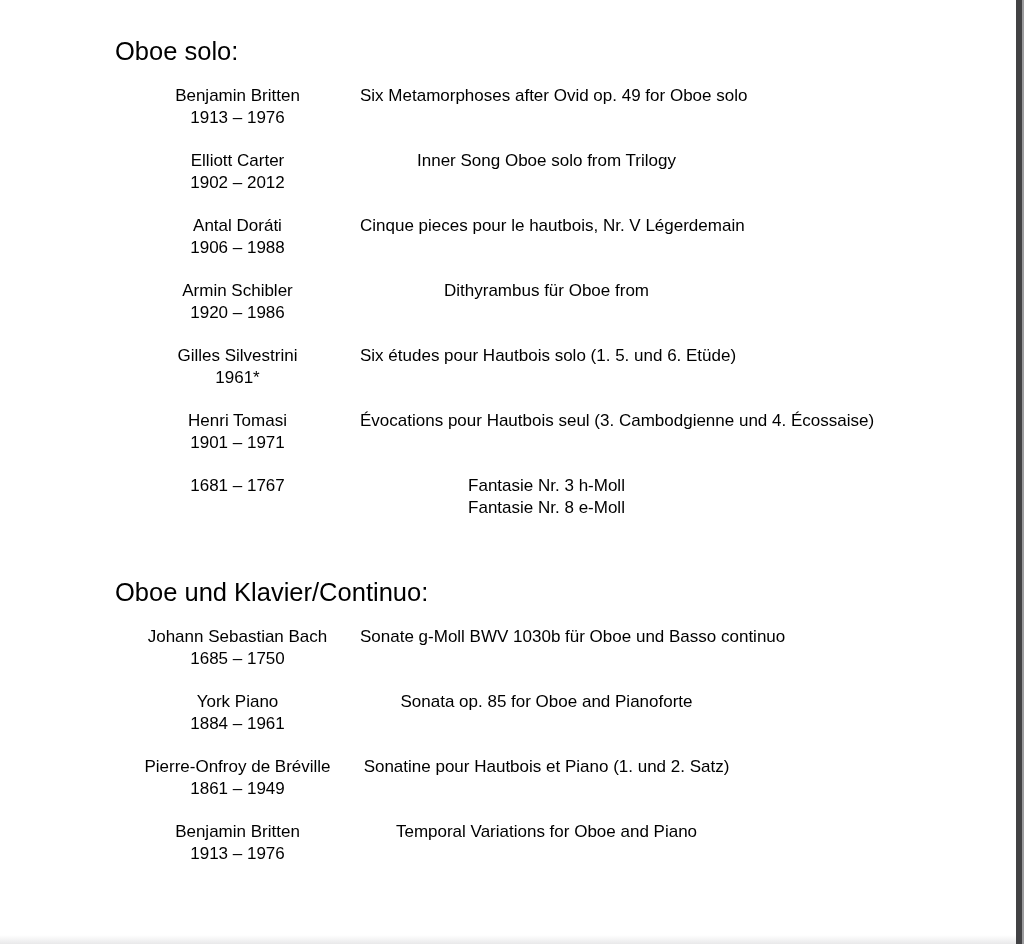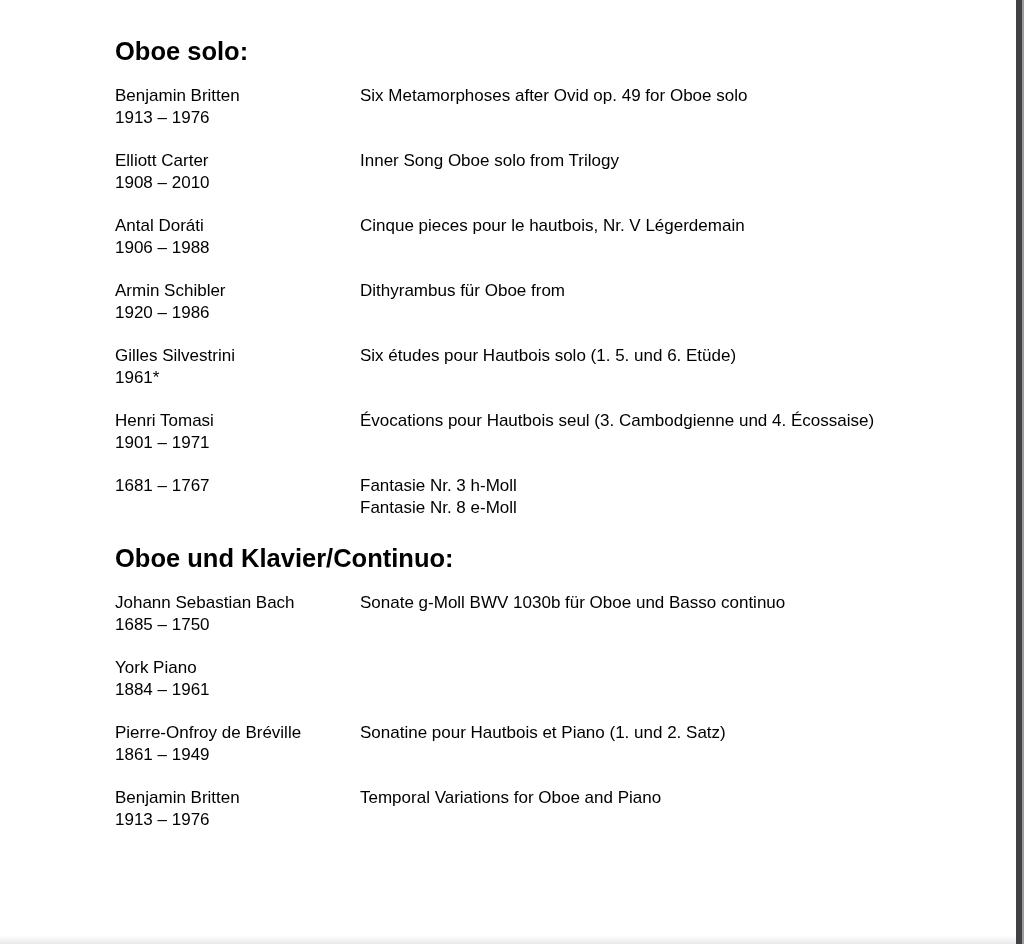--- a/index.html
+++ b/index.html
@@ -10,34 +10,34 @@
     background: var(--page-bg, #ffffff);
     color: var(--text-color, #000000);
     font-family: "Liberation Sans", "DejaVu Sans", sans-serif;
     font-size: 17px;
     line-height: 22px;
   }
   .content {
     padding: 40px 20px 0 115px;
   }
   .section-heading {
-    font-weight: bold;
+    font-weight: normal;
     margin-bottom: 23px;
     white-space: nowrap;
   }
   .section + .section .section-heading {
-    margin-top: 28px;
+    margin-top: 62px;
   }
   .entry {
     display: grid;
     grid-template-columns: 245px 373px 1fr;
     align-items: start;
     margin-bottom: 21px;
   }
-  .entry .cell { white-space: nowrap; }
+  .entry .cell { white-space: nowrap; text-align: center; }
   .edge-bar {
     position: absolute;
     top: 0;
     right: 0;
     width: 8px;
     height: 944px;
     background: linear-gradient(to right,
       var(--edge-dark, #424244) 0px,
       var(--edge-dark, #424244) 6px,
       var(--edge-light, #9b9b9d) 6px,
@@ -65,21 +65,21 @@
       <div>Benjamin Britten</div>
       <div>1913 – 1976</div>
     </div>
     <div class="cell">Six Metamorphoses after Ovid op. 49 for Oboe solo</div>
     <div class="cell"></div>
   </div>
 
   <div class="entry">
     <div class="cell">
       <div>Elliott Carter</div>
-      <div>1908 – 2010</div>
+      <div>1902 – 2012</div>
     </div>
     <div class="cell">Inner Song Oboe solo from Trilogy</div>
     <div class="cell"></div>
   </div>
 
   <div class="entry">
     <div class="cell">
       <div>Antal Doráti</div>
       <div>1906 – 1988</div>
     </div>
@@ -136,20 +136,21 @@
     </div>
     <div class="cell">Sonate g-Moll BWV 1030b für Oboe und Basso continuo</div>
     <div class="cell"></div>
   </div>
 
   <div class="entry">
     <div class="cell">
       <div>York Piano</div>
       <div>1884 – 1961</div>
     </div>
+    <div class="cell">Sonata op. 85 for Oboe and Pianoforte</div>
     <div class="cell"></div>
   </div>
 
 
   <div class="entry">
     <div class="cell">
       <div>Pierre-Onfroy de Bréville</div>
       <div>1861 – 1949</div>
     </div>
     <div class="cell">Sonatine pour Hautbois et Piano (1. und 2. Satz)</div>

